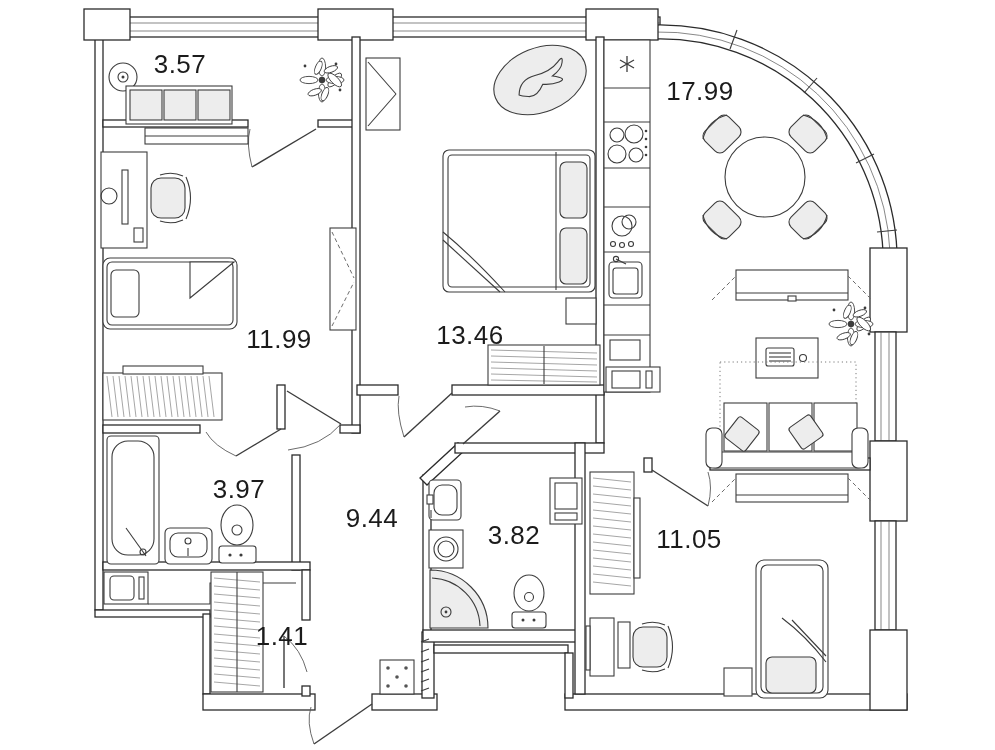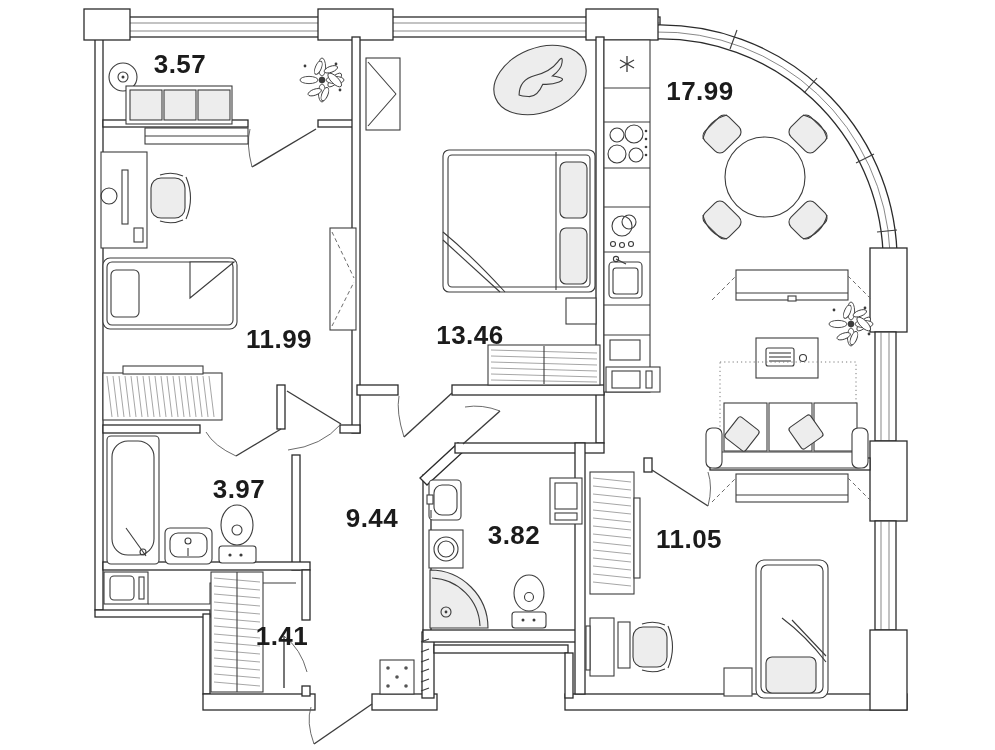--- a/index.html
+++ b/index.html
@@ -1,16 +1,16 @@
 <!DOCTYPE html>
 <html><head>
 <meta charset="utf-8">
 <style>
   html,body{margin:0;padding:0;background:#fff;width:995px;height:750px;overflow:hidden;}
-  #stage{position:relative;width:995px;height:741px;background:#fff;font-family:"Liberation Sans",sans-serif;font-weight:bold;}
+  #stage{position:relative;width:995px;height:741px;background:#fff;font-family:"Liberation Sans",sans-serif;}
   svg{position:absolute;left:0;top:0;}
   .wall{fill:#ffffff;stroke:#2b2b2b;stroke-width:1.3;}
   .thin{fill:none;stroke:#3c3c3c;stroke-width:1.1;}
   .thinf{fill:#ffffff;stroke:#3c3c3c;stroke-width:1.1;}
   .soft{fill:#ededed;stroke:#3c3c3c;stroke-width:1.1;}
   .hatch{stroke:#8f8f8f;stroke-width:0.8;}
   .dash{fill:none;stroke:#6b6b6b;stroke-width:1;stroke-dasharray:4 3;}
   .arc{fill:none;stroke:#5a5a5a;stroke-width:0.9;}
   .leaf{fill:none;stroke:#3c3c3c;stroke-width:1.4;}
   .lbl{fill:#1b1b1b;font-size:26px;letter-spacing:0.5px;}

